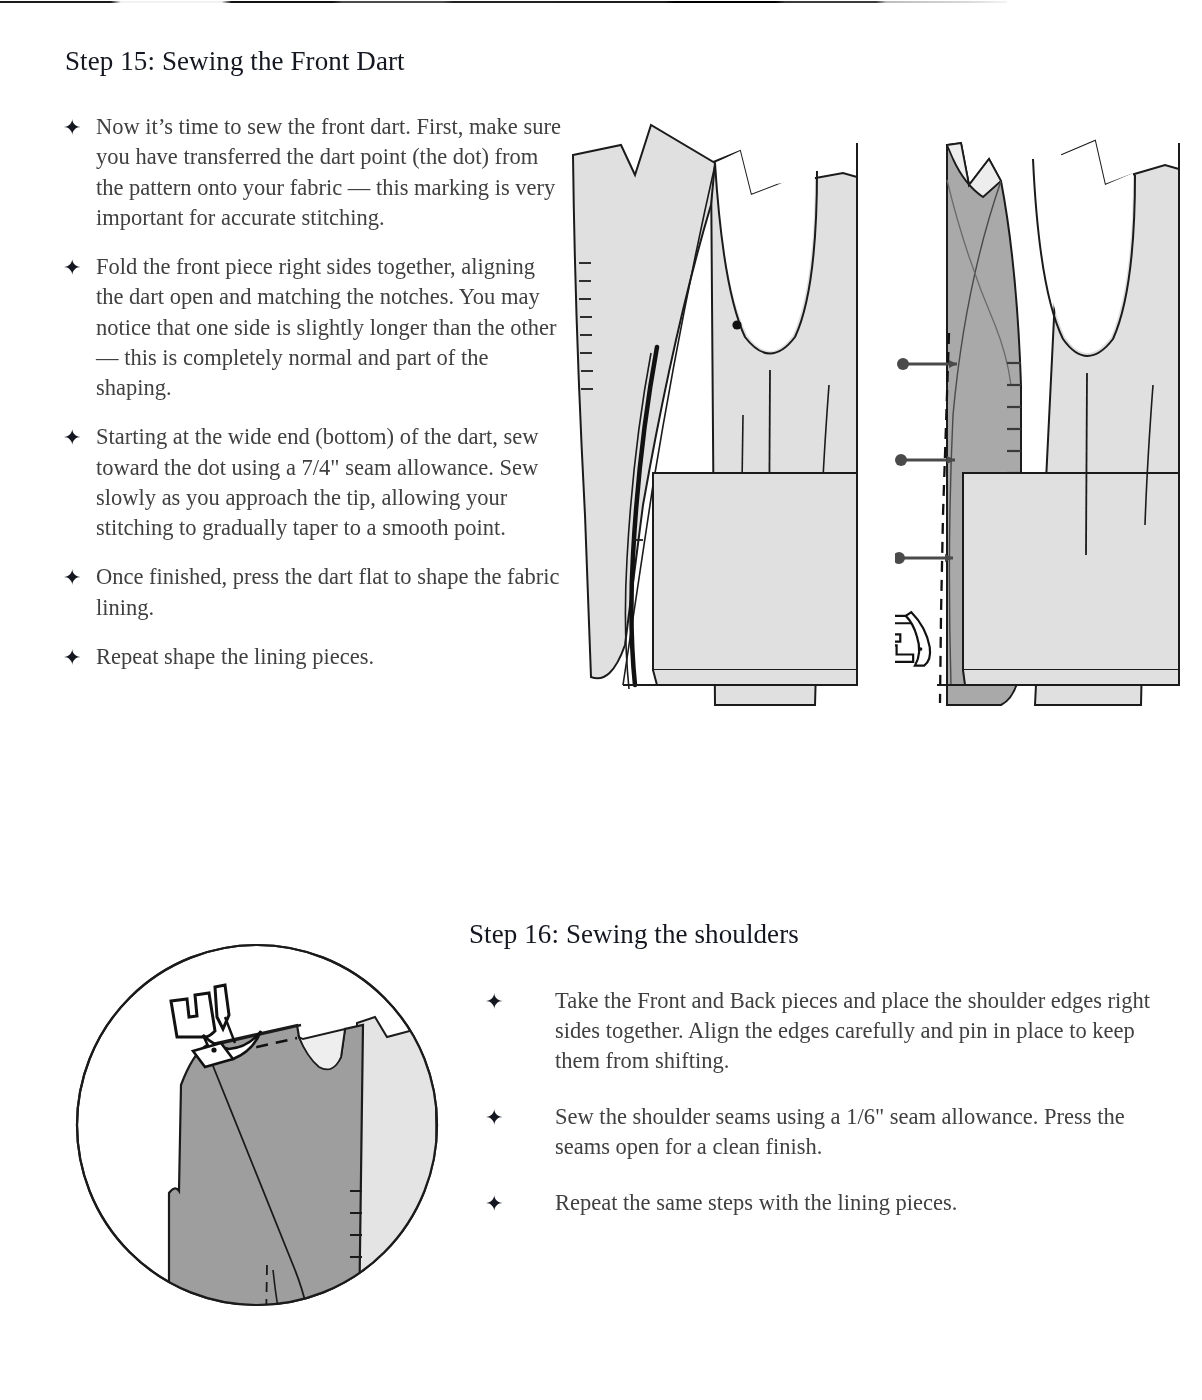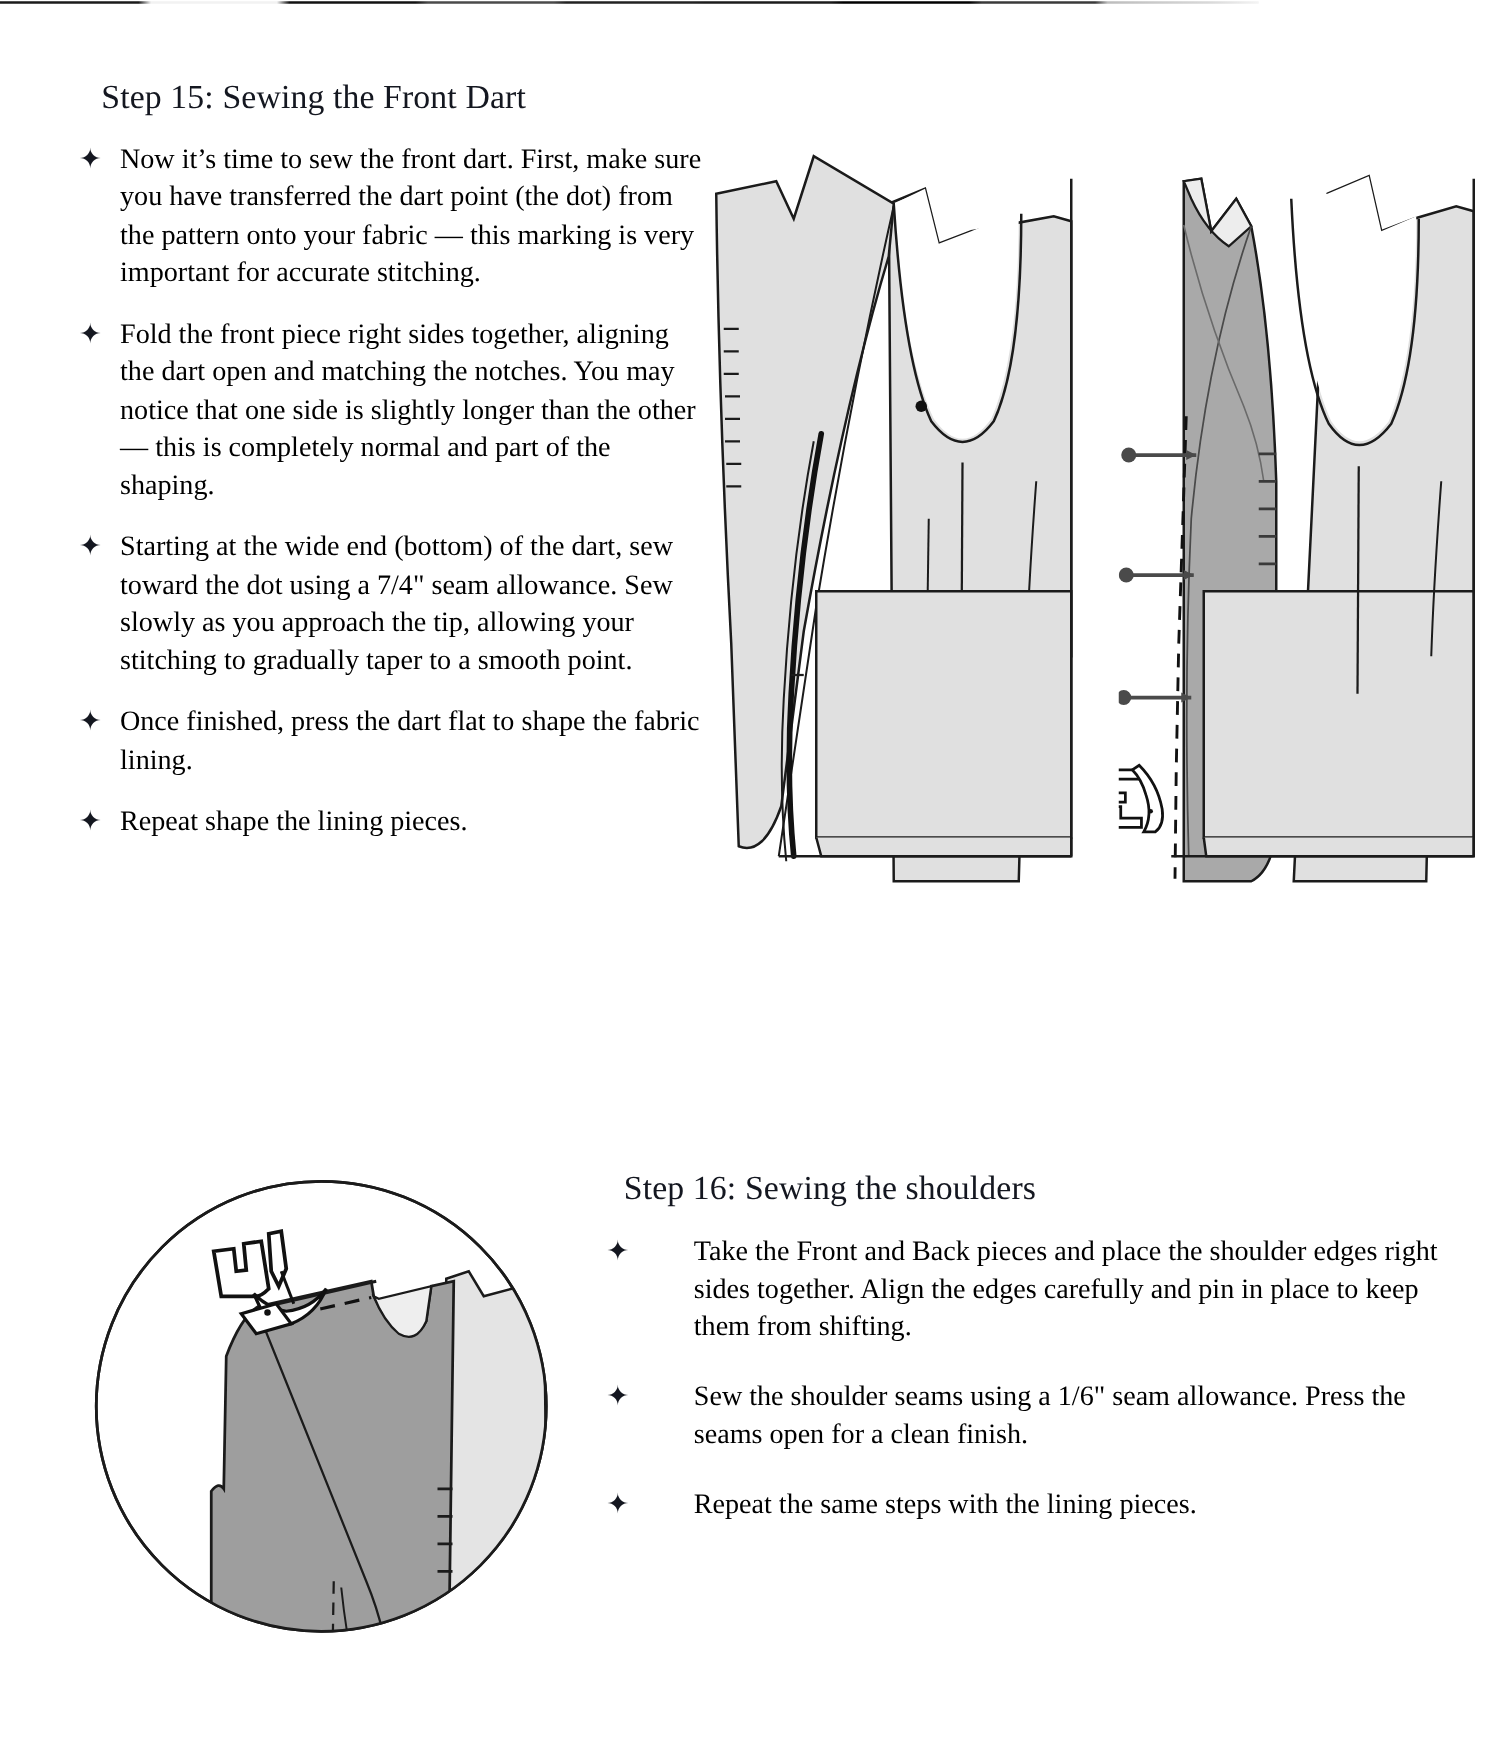--- a/index.html
+++ b/index.html
@@ -32,21 +32,21 @@
   }
 
   
   .section { position: absolute; }
 
   .step-heading {
     font-size: 27px;
     font-weight: normal;
     letter-spacing: 0.1px;
     color: #141720;
-    margin: 16px;
+    margin: 0;
     line-height: 1.1;
   }
 
   .bullet-list {
     list-style: none;
     margin: 0;
     padding: 0;
   }
   .bullet-item {
     display: flex;
@@ -60,21 +60,21 @@
     line-height: 1.32;
     color: #141720;
     text-align: left;
     padding-top: 1px;
     font-family: "DejaVu Sans", sans-serif;
   }
   .bullet-text {
     flex: 1 1 auto;
     font-size: 22.5px;
     line-height: 1.345;
-    color: #000000;
+    color: #404040;
   }
 
   
   #step15 { top: 47px; left: 0; width: 1202px; }
   #step15 .step-heading { position: absolute; left: 65px; top: 0; }
   #step15-bullets {
     position: absolute;
     left: 63px;
     top: 65px;
     width: 500px;
@@ -82,21 +82,21 @@
   #step15-figs {
     position: absolute;
     left: 565px;
     top: 38px;
     width: 630px;
     height: 650px;
   }
 
   
   #step16 { top: 920px; left: 0; width: 1202px; }
-  #step16 .step-heading { position: absolute; left: 483px; top: 0; }
+  #step16 .step-heading { position: absolute; left: 469px; top: 0; }
   #step16-bullets {
     position: absolute;
     left: 485px;
     top: 66px;
     width: 680px;
   }
   #step16 .bullet-item { margin-bottom: 26px; }
   #step16 .bullet-text { font-size: 22.5px; line-height: 1.33; margin-left: 34px; }
   #step16 .bullet-glyph { width: 36px; }
 

